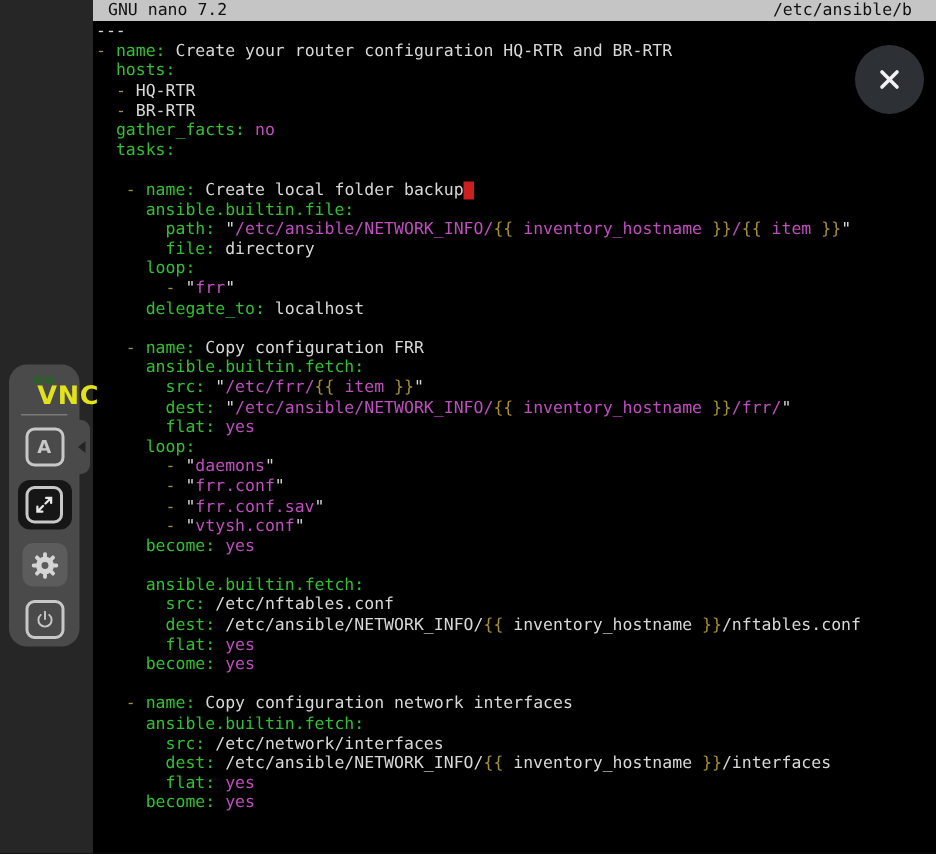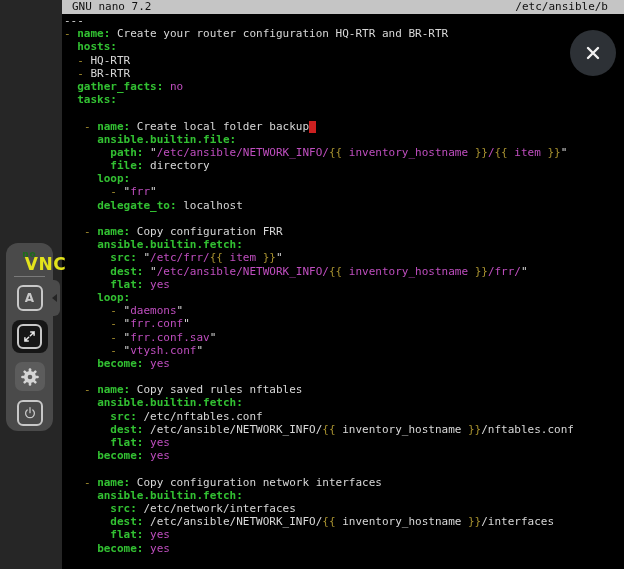--- a/index.html
+++ b/index.html
@@ -19,21 +19,21 @@
     display:flex;justify-content:space-between;
   }
   .titlebar .tleft{padding-left:10px;}
   .titlebar .tright{padding-right:16px;}
   .code{
     position:absolute;left:2px;top:14px;right:0;bottom:0;
     font-size:11px;line-height:13.2px;color:#d8d8d8;
   }
   .line{white-space:pre;height:13.2px;}
   .c-w{color:#d8d8d8;}
-  .c-g{color:#32c032;font-weight:bold;}
+  .c-g{color:#32c032;}
   .c-m{color:#bf4ebf;}
   .c-y{color:#a6902f;}
   .cursor{display:inline-block;width:6.6px;height:12px;background:#cc2020;vertical-align:text-bottom;}
   
   .closebtn{
     position:absolute;left:570px;top:30px;width:46px;height:46px;
     background:#2d3136;border-radius:50%;cursor:pointer;
     display:flex;align-items:center;justify-content:center;
   }
   
@@ -95,21 +95,20 @@
       <div class="line"><span class="c-w">       </span><span class="c-g">src:</span><span class="c-w"> "</span><span class="c-m">/etc/frr/</span><span class="c-y">{{</span><span class="c-m"> item </span><span class="c-y">}}</span><span class="c-w">"</span></div>
       <div class="line"><span class="c-w">       </span><span class="c-g">dest:</span><span class="c-w"> "</span><span class="c-m">/etc/ansible/NETWORK_INFO/</span><span class="c-y">{{</span><span class="c-m"> inventory_hostname </span><span class="c-y">}}</span><span class="c-m">/frr/</span><span class="c-w">"</span></div>
       <div class="line"><span class="c-w">       </span><span class="c-g">flat:</span><span class="c-w"> </span><span class="c-m">yes</span></div>
       <div class="line"><span class="c-w">     </span><span class="c-g">loop:</span></div>
       <div class="line"><span class="c-w">       </span><span class="c-y">- </span><span class="c-w">"</span><span class="c-m">daemons</span><span class="c-w">"</span></div>
       <div class="line"><span class="c-w">       </span><span class="c-y">- </span><span class="c-w">"</span><span class="c-m">frr.conf</span><span class="c-w">"</span></div>
       <div class="line"><span class="c-w">       </span><span class="c-y">- </span><span class="c-w">"</span><span class="c-m">frr.conf.sav</span><span class="c-w">"</span></div>
       <div class="line"><span class="c-w">       </span><span class="c-y">- </span><span class="c-w">"</span><span class="c-m">vtysh.conf</span><span class="c-w">"</span></div>
       <div class="line"><span class="c-w">     </span><span class="c-g">become:</span><span class="c-w"> </span><span class="c-m">yes</span></div>
       <div class="line"> </div>
-      <div class="line"><span class="c-w">   </span><span class="c-y">- </span><span class="c-g">name:</span><span class="c-w"> Copy saved rules nftables</span></div>
       <div class="line"><span class="c-w">     </span><span class="c-g">ansible.builtin.fetch:</span></div>
       <div class="line"><span class="c-w">       </span><span class="c-g">src:</span><span class="c-w"> /etc/nftables.conf</span></div>
       <div class="line"><span class="c-w">       </span><span class="c-g">dest:</span><span class="c-w"> /etc/ansible/NETWORK_INFO/</span><span class="c-y">{{</span><span class="c-w"> inventory_hostname </span><span class="c-y">}}</span><span class="c-w">/nftables.conf</span></div>
       <div class="line"><span class="c-w">       </span><span class="c-g">flat:</span><span class="c-w"> </span><span class="c-m">yes</span></div>
       <div class="line"><span class="c-w">     </span><span class="c-g">become:</span><span class="c-w"> </span><span class="c-m">yes</span></div>
       <div class="line"> </div>
       <div class="line"><span class="c-w">   </span><span class="c-y">- </span><span class="c-g">name:</span><span class="c-w"> Copy configuration network interfaces</span></div>
       <div class="line"><span class="c-w">     </span><span class="c-g">ansible.builtin.fetch:</span></div>
       <div class="line"><span class="c-w">       </span><span class="c-g">src:</span><span class="c-w"> /etc/network/interfaces</span></div>
       <div class="line"><span class="c-w">       </span><span class="c-g">dest:</span><span class="c-w"> /etc/ansible/NETWORK_INFO/</span><span class="c-y">{{</span><span class="c-w"> inventory_hostname </span><span class="c-y">}}</span><span class="c-w">/interfaces</span></div>

